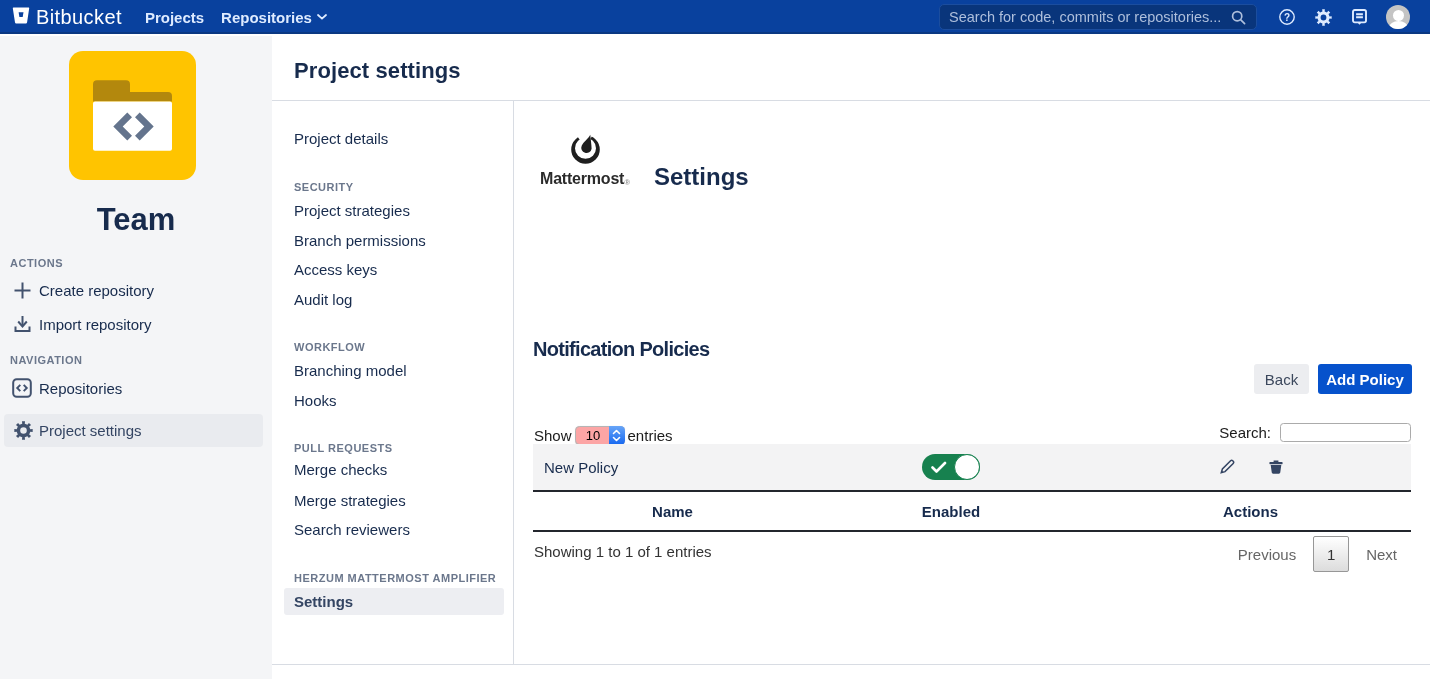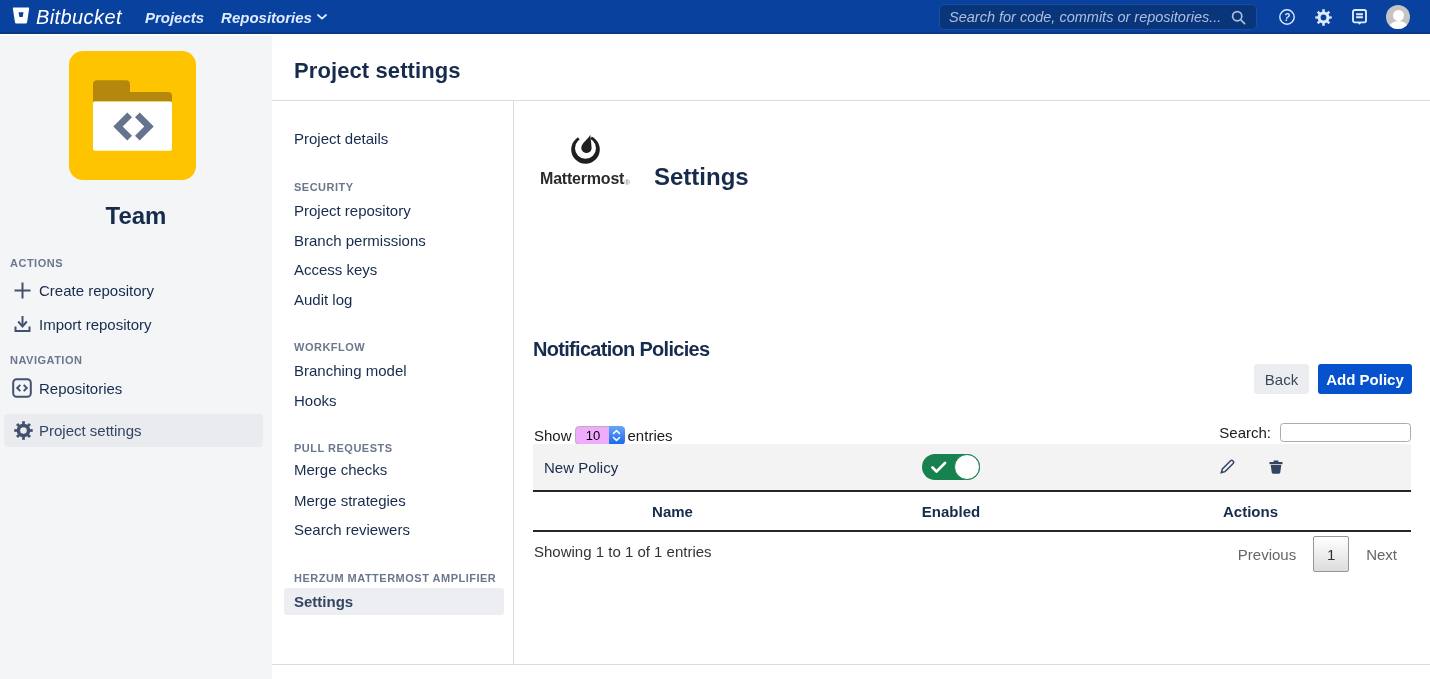--- a/index.html
+++ b/index.html
@@ -1,21 +1,21 @@
 <!DOCTYPE html>
 <html><head>
 <meta charset="utf-8">
 <style>
 * { margin:0; padding:0; box-sizing:border-box; }
 html,body { width:1430px; height:679px; overflow:hidden; background:#fff;
   font-family:"Liberation Sans", sans-serif; }
 
 
 .navbar { position:absolute; left:0; top:0; width:1430px; height:34px;
-  background:#09419E; border-bottom:2px solid #0A3882; display:flex; align-items:center; color:#fff;font-style:italic; }
+  background:#09419E; border-bottom:2px solid #0A3882; display:flex; align-items:center; color:#fff; }
 .brand { display:flex; align-items:center; margin-left:12px; margin-top:2px; }
 .brand svg { display:block; margin-top:-4px; }
 .brand-text { font-size:20px; font-weight:500; color:#fff; margin-left:6px; letter-spacing:0.4px; }
 .navlinks { display:flex; align-items:center; margin-left:23px; margin-top:2px; }
 .navlinks .nl { font-size:15px; font-weight:700; color:#DEEBFF; margin-right:17px; display:flex; align-items:center; }
 .nl .chev { margin-left:5px; }
 .searchbox { position:absolute; left:939px; top:4px; width:318px; height:26px; background:#09357B; border:1px solid #1B4D9E;
   border-radius:5px; display:flex; align-items:center; padding:0 10px 0 9px; }
 .searchbox .ph { color:#AEBFDC; font-size:14.5px; flex:1; }
 .nav-icon { position:absolute; top:0; height:34px; display:flex; align-items:center; justify-content:center; width:32px; }
@@ -28,21 +28,21 @@
 .sidebar { width:272px; height:643px; background:#F4F5F7; flex:none; position:relative; }
 .content { flex:1; display:flex; flex-direction:column; }
 .content-header { height:65px; border-bottom:1.5px solid #D8DCE3; display:flex; align-items:center; padding-top:5px; }
 .content-header h2 { font-size:22px; font-weight:700; color:#172B4D; margin-left:22px; letter-spacing:0.1px; }
 .content-body { display:flex; height:564px; border-bottom:1px solid #D8DCE3; }
 .settings-nav { width:242px; flex:none; border-right:1px solid #D8DCE3; position:relative; }
 .main { flex:1; position:relative; }
 
 
 .proj-avatar { position:absolute; left:69px; top:15px; width:127px; height:129px; background:#FFC400; border-radius:14px; }
-.team { position:absolute; left:0; top:166px; width:272px; text-align:center; font-size:24px; font-weight:700; color:#172B4D; }
+.team { position:absolute; left:0; top:166px; width:272px; text-align:center; font-size:31px; font-weight:700; color:#172B4D; }
 .side-label { position:absolute; left:10px; font-size:11px; font-weight:700; color:#6B778C; letter-spacing:0.5px; }
 .side-item { position:absolute; left:0; width:272px; height:32px; display:flex; align-items:center; color:#172B4D; font-size:15px; }
 .side-item .ic { width:20px; margin-left:12px; margin-right:7px; display:flex; justify-content:center; }
 .side-sel { position:absolute; left:4px; top:378px; width:259px; height:33px; background:#E9EBEF; border-radius:4px; display:flex; align-items:center; font-size:15px; font-weight:500; color:#344563; }
 .side-sel .ic { width:20px; margin-left:9px; margin-right:6px; display:flex; justify-content:center; }
 
 
 .snav-item { position:absolute; left:22px; font-size:15px; color:#172B4D; white-space:nowrap; }
 .snav-label { position:absolute; left:22px; font-size:11px; font-weight:700; color:#6B778C; letter-spacing:0.5px; white-space:nowrap; }
 .snav-sel { position:absolute; left:12px; width:220px; height:27px; background:#EDEEF2; border-radius:3px; display:flex; align-items:center; padding-left:10px; font-size:15px; font-weight:700; color:#344563; }
@@ -52,21 +52,21 @@
 .mm-word { font-size:16px; font-weight:700; color:#2B2B2B; margin-top:5px; letter-spacing:-0.2px; white-space:nowrap; }
 .mm-word sup { font-size:8px; color:#999; vertical-align:0; position:relative; top:1px; }
 .settings-h { position:absolute; left:140px; top:62px; font-size:24px; font-weight:700; color:#172B4D; }
 .np-title { position:absolute; left:19px; top:237px; font-size:20px; font-weight:700; color:#172B4D; letter-spacing:-0.7px; }
 .btn-row { position:absolute; right:18px; top:263px; display:flex; }
 .btn { height:30px; border-radius:3px; font-size:15px; display:flex; align-items:center; justify-content:center; }
 .btn-back { width:55px; background:#ECEDF0; color:#3B475C; margin-right:9px; }
 .btn-add { width:94px; background:#0652CC; color:#fff; font-weight:700; }
 .controls { position:absolute; left:19px; right:19px; top:322px; height:22px; }
 .show-wrap { position:absolute; left:1px; top:3px; font-size:15px; color:#1b1b1b; display:flex; align-items:center; }
-.sel { width:50px; height:19px; border:1px solid #B5B5B5; border-radius:4.5px; background:#f0abfc; margin:0 3px 0 3px; position:relative; display:flex; align-items:center; box-shadow:0 0.5px 1px rgba(0,0,0,0.15); }
+.sel { width:50px; height:19px; border:1px solid #B5B5B5; border-radius:4.5px; background:#fca5a5; margin:0 3px 0 3px; position:relative; display:flex; align-items:center; box-shadow:0 0.5px 1px rgba(0,0,0,0.15); }
 .sel .val { flex:1; text-align:center; font-size:13px; color:#000; padding-right:13px; }
 .sel .step { position:absolute; right:-1px; top:-1px; width:16px; height:19px; background:linear-gradient(#67A5F8,#1667F0); border-radius:0 4.5px 4.5px 0; display:flex; flex-direction:column; align-items:center; justify-content:center; }
 .search-wrap { position:absolute; right:0; top:0; display:flex; align-items:center; }
 .search-wrap .lbl { font-size:15px; color:#1b1b1b; margin-right:9px; }
 .search-input { width:131px; height:19px; border:1px solid #ABABAB; border-radius:3.5px; background:#fff; }
 table.dt { position:absolute; left:19px; top:343px; width:878px; border-collapse:collapse; }
 table.dt th { font-size:15px; font-weight:700; color:#172B4D; height:40px; vertical-align:middle; border-bottom:2px solid #23262D; }
 table.dt td { height:47px; vertical-align:middle; background:#F3F3F4; border-bottom:2px solid #23262D; font-size:15px; color:#172B4D; }
 td.c-name { padding-left:11px; }
 .col-name { width:279px; } .col-en { width:278px; }
@@ -186,21 +186,21 @@
   </div>
 
   <div class="content">
     <div class="content-header">
         <h2>Project settings</h2>
       </div>
     <div class="content-body">
       <nav class="settings-nav">
         <div class="snav-item" style="top:29px;">Project details</div>
         <div class="snav-label" style="top:80px;">SECURITY</div>
-        <div class="snav-item" style="top:101px;">Project repository</div>
+        <div class="snav-item" style="top:101px;">Project strategies</div>
         <div class="snav-item" style="top:131px;">Branch permissions</div>
         <div class="snav-item" style="top:160px;">Access keys</div>
         <div class="snav-item" style="top:190px;">Audit log</div>
         <div class="snav-label" style="top:240px;">WORKFLOW</div>
         <div class="snav-item" style="top:261px;">Branching model</div>
         <div class="snav-item" style="top:291px;">Hooks</div>
         <div class="snav-label" style="top:341px;">PULL REQUESTS</div>
         <div class="snav-item" style="top:360px;">Merge checks</div>
         <div class="snav-item" style="top:391px;">Merge strategies</div>
         <div class="snav-item" style="top:420px;">Search reviewers</div>

